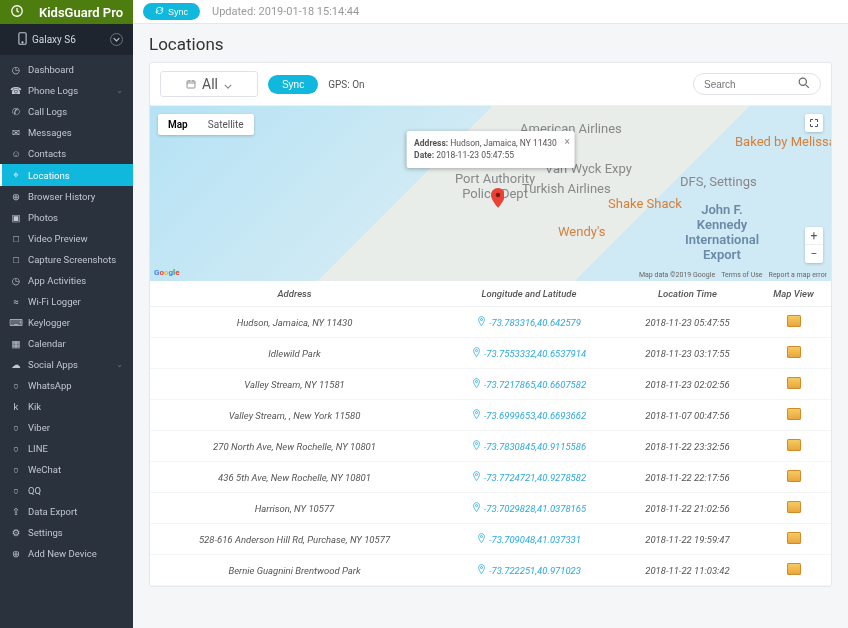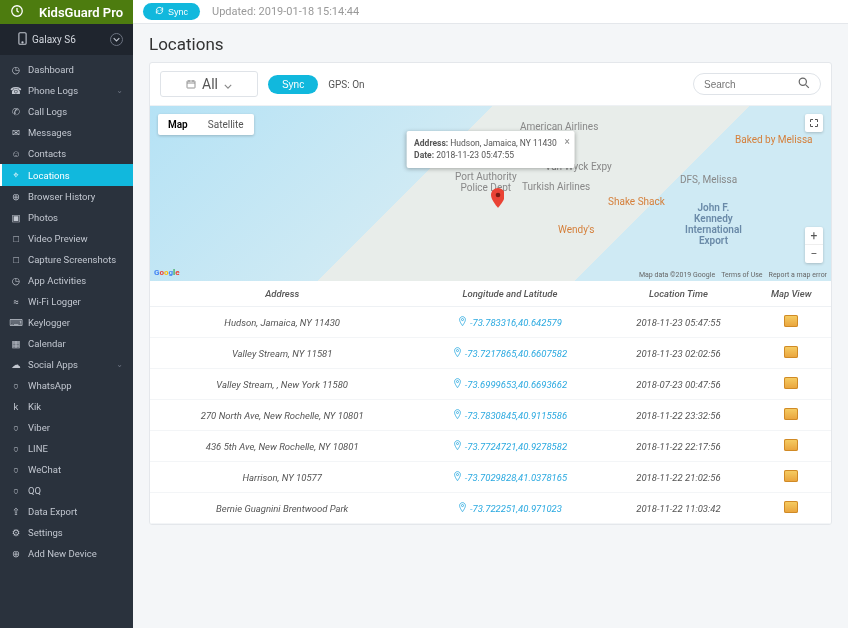--- a/index.html
+++ b/index.html
@@ -44,21 +44,21 @@
   .zoom { position: absolute; right: 8px; bottom: 18px; background: #fff; border-radius: 2px; box-shadow: 0 1px 3px rgba(0,0,0,.2); display: flex; flex-direction: column; }
   .zoom div { width: 18px; height: 18px; display: flex; align-items: center; justify-content: center; font-size: 12px; color: #555; cursor: pointer; border-bottom: 1px solid #eee; }
   .zoom div:last-child { border-bottom: none; }
   .pin { position: absolute; left: 50%; top: 47%; width: 14px; height: 14px; }
   .infowin { position: absolute; left: 50%; top: 14%; transform: translateX(-50%); background: #fff; border-radius: 2px; box-shadow: 0 1px 4px rgba(0,0,0,.3); padding: 6px 18px 6px 8px; font-size: 8.5px; line-height: 1.5; color: #555; min-width: 110px; }
   .infowin::after { content: ""; position: absolute; bottom: -6px; left: 50%; transform: translateX(-50%); border: 6px solid transparent; border-top-color: #fff; }
   .infowin .close { position: absolute; top: 3px; right: 5px; font-size: 10px; color: #888; cursor: pointer; }
   .map-logo { position: absolute; left: 4px; bottom: 4px; font-size: 8px; font-weight: bold; }
   .map-logo span:nth-child(1){color:#4285F4}.map-logo span:nth-child(2){color:#EA4335}.map-logo span:nth-child(3){color:#FBBC05}.map-logo span:nth-child(4){color:#4285F4}.map-logo span:nth-child(5){color:#34A853}.map-logo span:nth-child(6){color:#EA4335}
   .map-credits { position: absolute; right: 4px; bottom: 2px; font-size: 7px; color: #666; display: flex; gap: 6px; }
-  .map-label { position: absolute; font-size: 10px; color: #888; white-space: pre; text-align: center; }
+  .map-label { position: absolute; font-size: 13px; color: #888; white-space: pre; text-align: center; }
 
   table { width: 100%; border-collapse: collapse; font-size: 9.5px; font-style: italic; }
   thead th { text-align: center; padding: 7px 6px; color: #555; font-weight: 500; border-bottom: 1px solid #eef1f4; }
   tbody td { text-align: center; padding: 8px 6px; border-bottom: 1px solid #f3f5f7; color: #555; }
   tbody tr.hl td { background: #d7f0f8; }
   .coord { color: #2aa9e0; display: inline-flex; align-items: center; gap: 3px; }
   .coord svg { width: 9px; height: 11px; }
   .mv-icon { width: 14px; height: 12px; background: linear-gradient(#f6cf65,#e9a23b); border-radius: 2px; display: inline-block; position: relative; box-shadow: 0 0 0 1px #d08a26 inset; }
 </style>
 </head>
@@ -252,21 +252,21 @@
           <div>+</div>
           <div>−</div>
         </div>
 
         <div class="map-label" style="left:370px;top:15px;">American Airlines</div>
         <div class="map-label" style="left:395px;top:55px;">Van Wyck Expy</div>
         <div class="map-label" style="left:372px;top:75px;">Turkish Airlines</div>
         <div class="map-label" style="left:305px;top:65px;">Port Authority
 Police Dept</div>
         <div class="map-label" style="left:458px;top:90px;color:#d57f3a;">Shake Shack</div>
-        <div class="map-label" style="left:530px;top:68px;">DFS, Melissa</div>
+        <div class="map-label" style="left:530px;top:68px;">DFS, Settings</div>
         <div class="map-label" style="left:585px;top:28px;color:#d57f3a;">Baked by Melissa</div>
         <div class="map-label" style="left:408px;top:118px;color:#d57f3a;">Wendy's</div>
         <div class="map-label" style="left:535px;top:96px;color:#6a8aa8;font-weight:600;">John F.
 Kennedy
 International
 Export</div>
 
         <div class="infowin">
           <span class="close">×</span>
           <div><b>Address:</b> <span>Hudson, Jamaica, NY 11430</span></div>
@@ -299,35 +299,44 @@
             <tr>
               <td>Hudson, Jamaica, NY 11430</td>
               <td><span class="coord"><span><svg viewBox="0 0 24 34">
                       <path d="M12 2C7 2 3 6 3 11c0 7 9 19 9 19s9-12 9-19c0-5-4-9-9-9z" fill="none" stroke="#2aa9e0" stroke-width="2.6"></path>
                       <circle cx="12" cy="11" r="3.2" fill="none" stroke="#2aa9e0" stroke-width="2.6"></circle>
                     </svg></span>-73.783316,40.642579</span></td>
               <td>2018-11-23 05:47:55</td>
               <td><span class="mv-icon"></span></td>
             </tr>
             <tr>
+              <td>Idlewild Park</td>
+              <td><span class="coord"><span><svg viewBox="0 0 24 34">
+                      <path d="M12 2C7 2 3 6 3 11c0 7 9 19 9 19s9-12 9-19c0-5-4-9-9-9z" fill="none" stroke="#2aa9e0" stroke-width="2.6"></path>
+                      <circle cx="12" cy="11" r="3.2" fill="none" stroke="#2aa9e0" stroke-width="2.6"></circle>
+                    </svg></span>-73.7553332,40.6537914</span></td>
+              <td>2018-11-23 03:17:55</td>
+              <td><span class="mv-icon"></span></td>
+            </tr>
+            <tr>
               <td>Valley Stream, NY 11581</td>
               <td><span class="coord"><span><svg viewBox="0 0 24 34">
                       <path d="M12 2C7 2 3 6 3 11c0 7 9 19 9 19s9-12 9-19c0-5-4-9-9-9z" fill="none" stroke="#2aa9e0" stroke-width="2.6"></path>
                       <circle cx="12" cy="11" r="3.2" fill="none" stroke="#2aa9e0" stroke-width="2.6"></circle>
                     </svg></span>-73.7217865,40.6607582</span></td>
               <td>2018-11-23 02:02:56</td>
               <td><span class="mv-icon"></span></td>
             </tr>
             <tr>
               <td>Valley Stream, , New York 11580</td>
               <td><span class="coord"><span><svg viewBox="0 0 24 34">
                       <path d="M12 2C7 2 3 6 3 11c0 7 9 19 9 19s9-12 9-19c0-5-4-9-9-9z" fill="none" stroke="#2aa9e0" stroke-width="2.6"></path>
                       <circle cx="12" cy="11" r="3.2" fill="none" stroke="#2aa9e0" stroke-width="2.6"></circle>
                     </svg></span>-73.6999653,40.6693662</span></td>
-              <td>2018-07-23 00:47:56</td>
+              <td>2018-11-07 00:47:56</td>
               <td><span class="mv-icon"></span></td>
             </tr>
             <tr>
               <td>270 North Ave, New Rochelle, NY 10801</td>
               <td><span class="coord"><span><svg viewBox="0 0 24 34">
                       <path d="M12 2C7 2 3 6 3 11c0 7 9 19 9 19s9-12 9-19c0-5-4-9-9-9z" fill="none" stroke="#2aa9e0" stroke-width="2.6"></path>
                       <circle cx="12" cy="11" r="3.2" fill="none" stroke="#2aa9e0" stroke-width="2.6"></circle>
                     </svg></span>-73.7830845,40.9115586</span></td>
               <td>2018-11-22 23:32:56</td>
               <td><span class="mv-icon"></span></td>
@@ -341,20 +350,29 @@
               <td>2018-11-22 22:17:56</td>
               <td><span class="mv-icon"></span></td>
             </tr>
             <tr>
               <td>Harrison, NY 10577</td>
               <td><span class="coord"><span><svg viewBox="0 0 24 34">
                       <path d="M12 2C7 2 3 6 3 11c0 7 9 19 9 19s9-12 9-19c0-5-4-9-9-9z" fill="none" stroke="#2aa9e0" stroke-width="2.6"></path>
                       <circle cx="12" cy="11" r="3.2" fill="none" stroke="#2aa9e0" stroke-width="2.6"></circle>
                     </svg></span>-73.7029828,41.0378165</span></td>
               <td>2018-11-22 21:02:56</td>
+              <td><span class="mv-icon"></span></td>
+            </tr>
+            <tr>
+              <td>528-616 Anderson Hill Rd, Purchase, NY 10577</td>
+              <td><span class="coord"><span><svg viewBox="0 0 24 34">
+                      <path d="M12 2C7 2 3 6 3 11c0 7 9 19 9 19s9-12 9-19c0-5-4-9-9-9z" fill="none" stroke="#2aa9e0" stroke-width="2.6"></path>
+                      <circle cx="12" cy="11" r="3.2" fill="none" stroke="#2aa9e0" stroke-width="2.6"></circle>
+                    </svg></span>-73.709048,41.037331</span></td>
+              <td>2018-11-22 19:59:47</td>
               <td><span class="mv-icon"></span></td>
             </tr>
             <tr>
               <td>Bernie Guagnini Brentwood Park</td>
               <td><span class="coord"><span><svg viewBox="0 0 24 34">
                       <path d="M12 2C7 2 3 6 3 11c0 7 9 19 9 19s9-12 9-19c0-5-4-9-9-9z" fill="none" stroke="#2aa9e0" stroke-width="2.6"></path>
                       <circle cx="12" cy="11" r="3.2" fill="none" stroke="#2aa9e0" stroke-width="2.6"></circle>
                     </svg></span>-73.722251,40.971023</span></td>
               <td>2018-11-22 11:03:42</td>
               <td><span class="mv-icon"></span></td>

